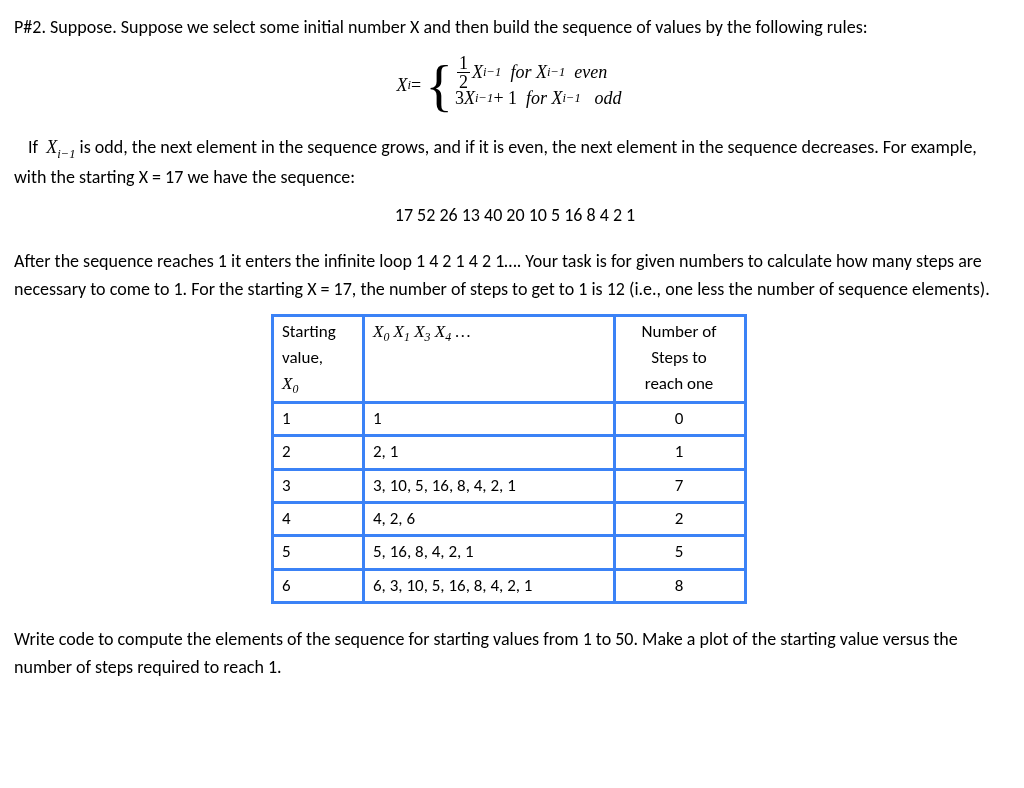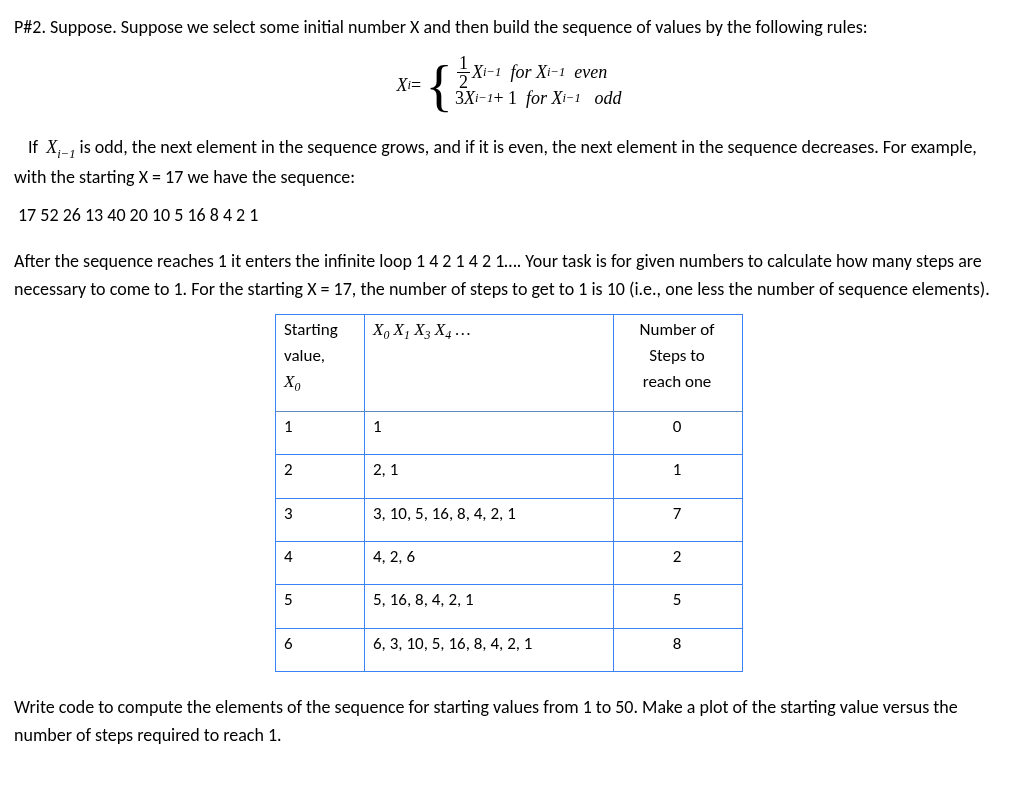--- a/index.html
+++ b/index.html
@@ -53,29 +53,29 @@
     flex-direction: column;
     align-items: center;
     vertical-align: middle;
     margin: 0 2px;
     line-height: 1;
   }
   .frac .num { border-bottom: 1px solid #000; padding: 0 2px; }
   .frac .den { padding: 0 2px; }
   sub { font-size: 0.7em; }
   .ital { font-style: italic; }
-  .seqtext { margin: 8px 0 18px 4px; }
+  .seqtext { margin: 8px 0 18px 12px; text-align: center; }
   table.seq {
     border-collapse: collapse;
     margin: 6px auto 22px auto;
     font-size: 17px;
   }
   table.seq th, table.seq td {
-    border: 1px solid #3b82f6;
-    padding: 2px 10px 14px 8px;
+    border: 3px solid #3b82f6;
+    padding: 2px 10px 2px 8px;
     text-align: left;
     vertical-align: top;
   }
   table.seq th {
     font-weight: normal;
     border-bottom: 1.5px solid #5b8bbf;
   }
   table.seq .col1 { width: 70px; }
   table.seq .col2 { width: 230px; }
   table.seq .col3 { width: 110px; text-align: center; }
@@ -128,21 +128,21 @@
     </span>
   </span>
 </div>
 
 <p>
   <span style="white-space:pre;margin-left:14px;">If  </span><span class="ital" style="font-family:'Cambria Math',serif;">X</span><sub class="ital" style="font-family:'Cambria Math',serif;">i−1</sub><span>  is odd, the next element in the sequence grows, and if it is even, the next element in the sequence decreases. For example, with the starting  X = 17 we have the sequence:</span>
 </p>
 
 <p class="seqtext">17 52 26 13 40 20 10 5 16 8 4 2 1</p>
 
-<p>After the sequence reaches 1 it enters the infinite loop 1 4 2 1 4 2 1…. Your task is for given numbers to calculate how many steps are necessary to come to 1.  For the starting X = 17, the number of steps to get to 1 is 10 (i.e., one less the number of sequence elements).</p>
+<p>After the sequence reaches 1 it enters the infinite loop 1 4 2 1 4 2 1…. Your task is for given numbers to calculate how many steps are necessary to come to 1.  For the starting X = 17, the number of steps to get to 1 is 12 (i.e., one less the number of sequence elements).</p>
 
 <table class="seq">
   <thead>
     <tr>
       <th class="col1">
         <span>Starting</span><br>
         <span>value,</span><br>
         <span class="mathhdr"><span>X</span><sub>0</sub></span>
       </th>
       <th class="col2" style="text-align:left;">

